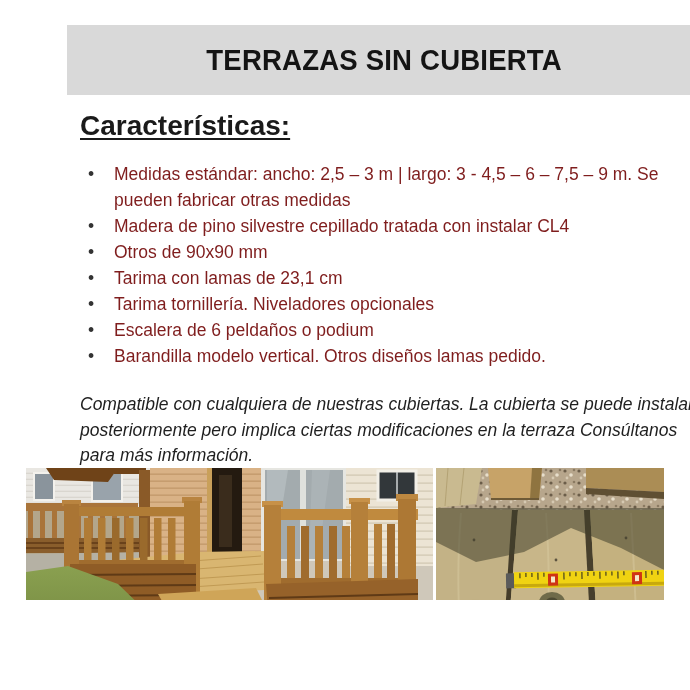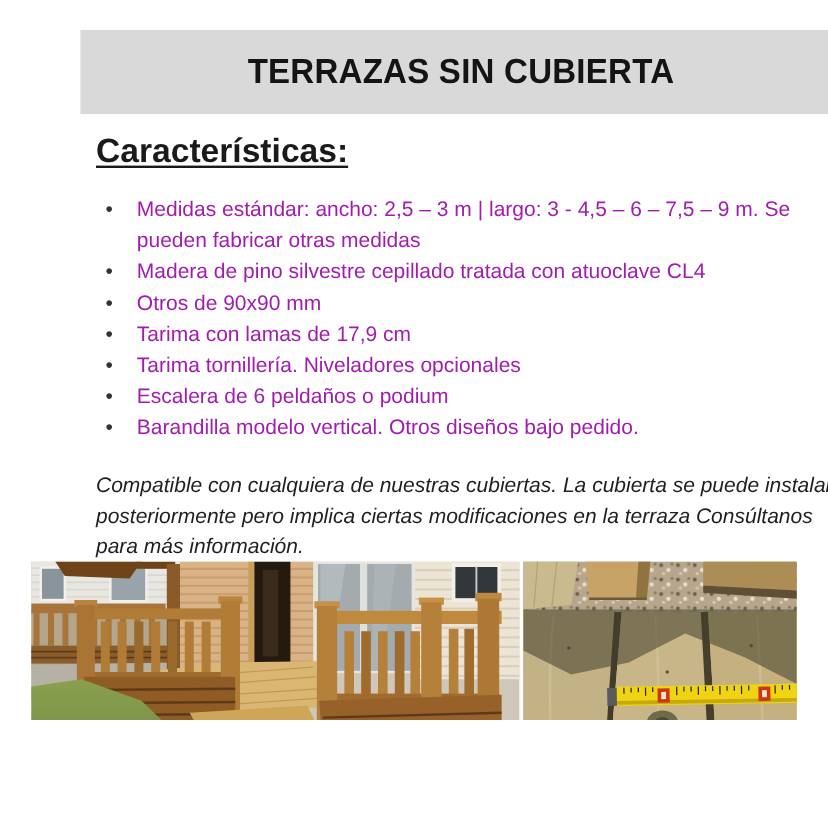--- a/index.html
+++ b/index.html
@@ -18,21 +18,21 @@
   }
   .banner h1 span{display:inline-block;transform:scaleX(.95);}
   .section-heading{
     margin:15px 0 0 38px;font-size:28px;font-weight:bold;color:#1a1a1a;
     text-decoration:underline;text-underline-offset:3px;
   }
   ul.bullets{
     margin:19px 0 0 38px;padding:0;width:594px;list-style:none;
   }
   ul.bullets li{
-    position:relative;padding-left:34px;font-size:17.5px;line-height:26px;color:#a21caf;
+    position:relative;padding-left:34px;font-size:17.5px;line-height:26px;color:#7f1d1d;
   }
   ul.bullets li::before{
     content:"•";position:absolute;left:8px;top:0;color:#333;
   }
   .note{
     margin:23px 0 0 38px;width:618px;font-style:italic;font-size:17.5px;
     line-height:25.5px;color:#1f1f1f;
   }
   .photos{
     position:absolute;left:26px;top:468px;display:flex;gap:3px;
@@ -45,26 +45,26 @@
 <div class="page">
 
   <header class="banner">
     <h1><span>TERRAZAS SIN CUBIERTA</span></h1>
   </header>
 
   <h2 class="section-heading">Características:</h2>
 
   <ul class="bullets">
     <li>Medidas estándar: ancho: 2,5 – 3 m | largo: 3 - 4,5 – 6 – 7,5 – 9 m. Se pueden fabricar otras medidas</li>
-    <li>Madera de pino silvestre cepillado tratada con atuoclave CL4</li>
+    <li>Madera de pino silvestre cepillado tratada con instalar CL4</li>
     <li>Otros de 90x90 mm</li>
-    <li>Tarima con lamas de 17,9 cm</li>
+    <li>Tarima con lamas de 23,1 cm</li>
     <li>Tarima tornillería. Niveladores opcionales</li>
     <li>Escalera de 6 peldaños o podium</li>
-    <li>Barandilla modelo vertical. Otros diseños bajo pedido.</li>
+    <li>Barandilla modelo vertical. Otros diseños lamas pedido.</li>
   </ul>
 
   <p class="note">Compatible con cualquiera de nuestras cubiertas. La cubierta se puede instalar posteriormente pero implica ciertas modificaciones en la terraza Consúltanos para más información.</p>
 
   <div class="photos">
 
     <svg width="407" height="191" viewBox="0 0 407 191" role="img">
       <defs>
         <pattern id="sidTan" width="10" height="7" patternUnits="userSpaceOnUse">
           <rect width="10" height="7" fill="#d9b286"></rect>

